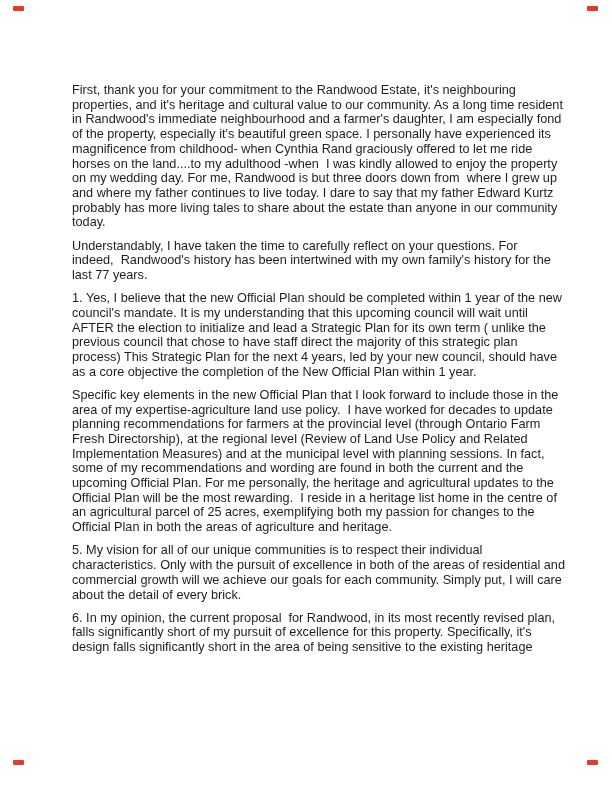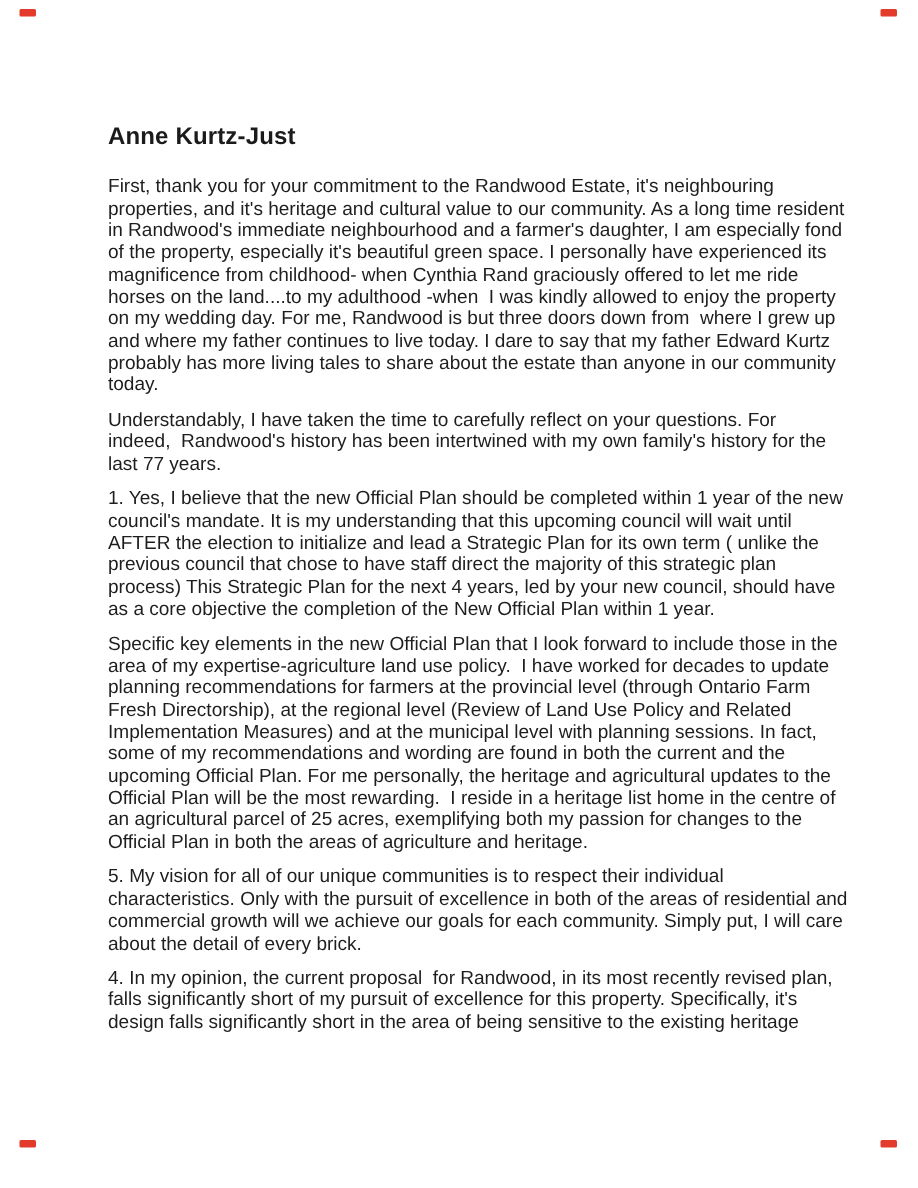--- a/index.html
+++ b/index.html
@@ -54,21 +54,20 @@
 <body>
 
 <div class="page">
 
   <div class="corner-mark tl" style="background: rgb(226, 59, 44);"></div>
   <div class="corner-mark tr" style="background: rgb(226, 59, 44);"></div>
   <div class="corner-mark bl" style="background: rgb(226, 59, 44);"></div>
   <div class="corner-mark br" style="background: rgb(226, 59, 44);"></div>
 
   <div class="content">
-    <h1 class="doc-heading">Anne Kurtz-Just</h1>
     <p class="body-para">First, thank you for your commitment to the Randwood Estate, it's neighbouring
 properties, and it's heritage and cultural value to our community. As a long time resident
 in Randwood's immediate neighbourhood and a farmer's daughter, I am especially fond
 of the property, especially it's beautiful green space. I personally have experienced its
 magnificence from childhood- when Cynthia Rand graciously offered to let me ride
 horses on the land....to my adulthood -when  I was kindly allowed to enjoy the property
 on my wedding day. For me, Randwood is but three doors down from  where I grew up
 and where my father continues to live today. I dare to say that my father Edward Kurtz
 probably has more living tales to share about the estate than anyone in our community
 today.</p>
@@ -88,18 +87,18 @@
 Implementation Measures) and at the municipal level with planning sessions. In fact,
 some of my recommendations and wording are found in both the current and the
 upcoming Official Plan. For me personally, the heritage and agricultural updates to the
 Official Plan will be the most rewarding.  I reside in a heritage list home in the centre of
 an agricultural parcel of 25 acres, exemplifying both my passion for changes to the
 Official Plan in both the areas of agriculture and heritage.</p>
     <p class="body-para">5. My vision for all of our unique communities is to respect their individual
 characteristics. Only with the pursuit of excellence in both of the areas of residential and
 commercial growth will we achieve our goals for each community. Simply put, I will care
 about the detail of every brick.</p>
-    <p class="body-para">4. In my opinion, the current proposal  for Randwood, in its most recently revised plan,
+    <p class="body-para">6. In my opinion, the current proposal  for Randwood, in its most recently revised plan,
 falls significantly short of my pursuit of excellence for this property. Specifically, it's
 design falls significantly short in the area of being sensitive to the existing heritage</p>
   </div>
 
 </div>
 
 </body></html>

